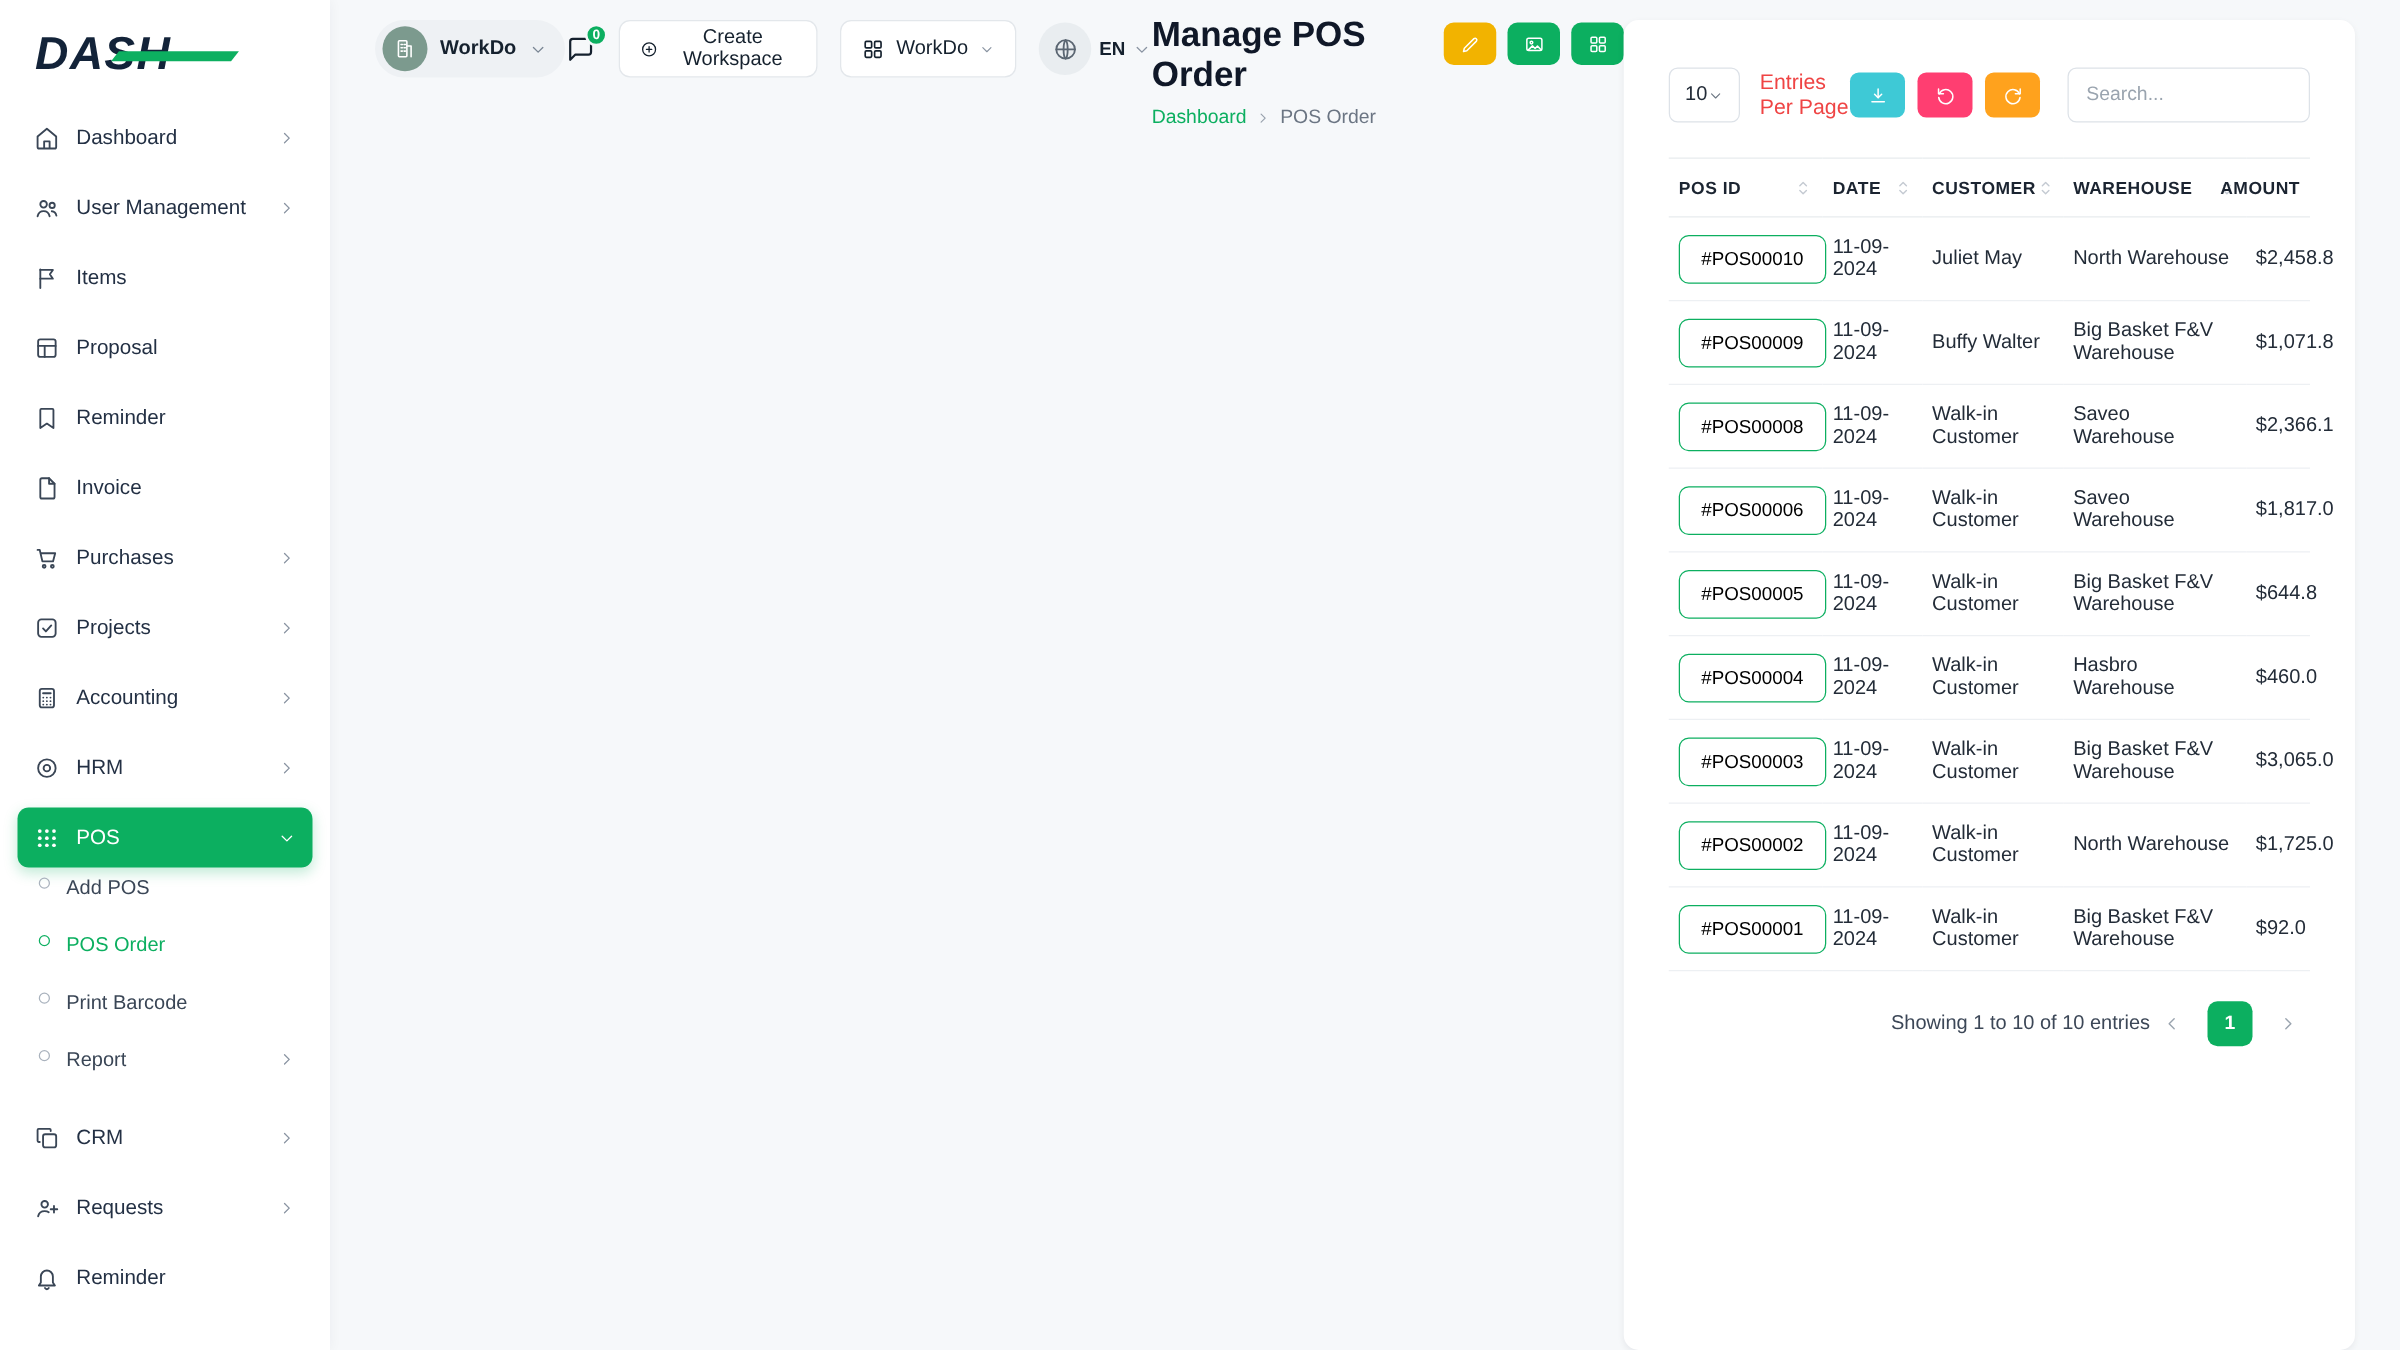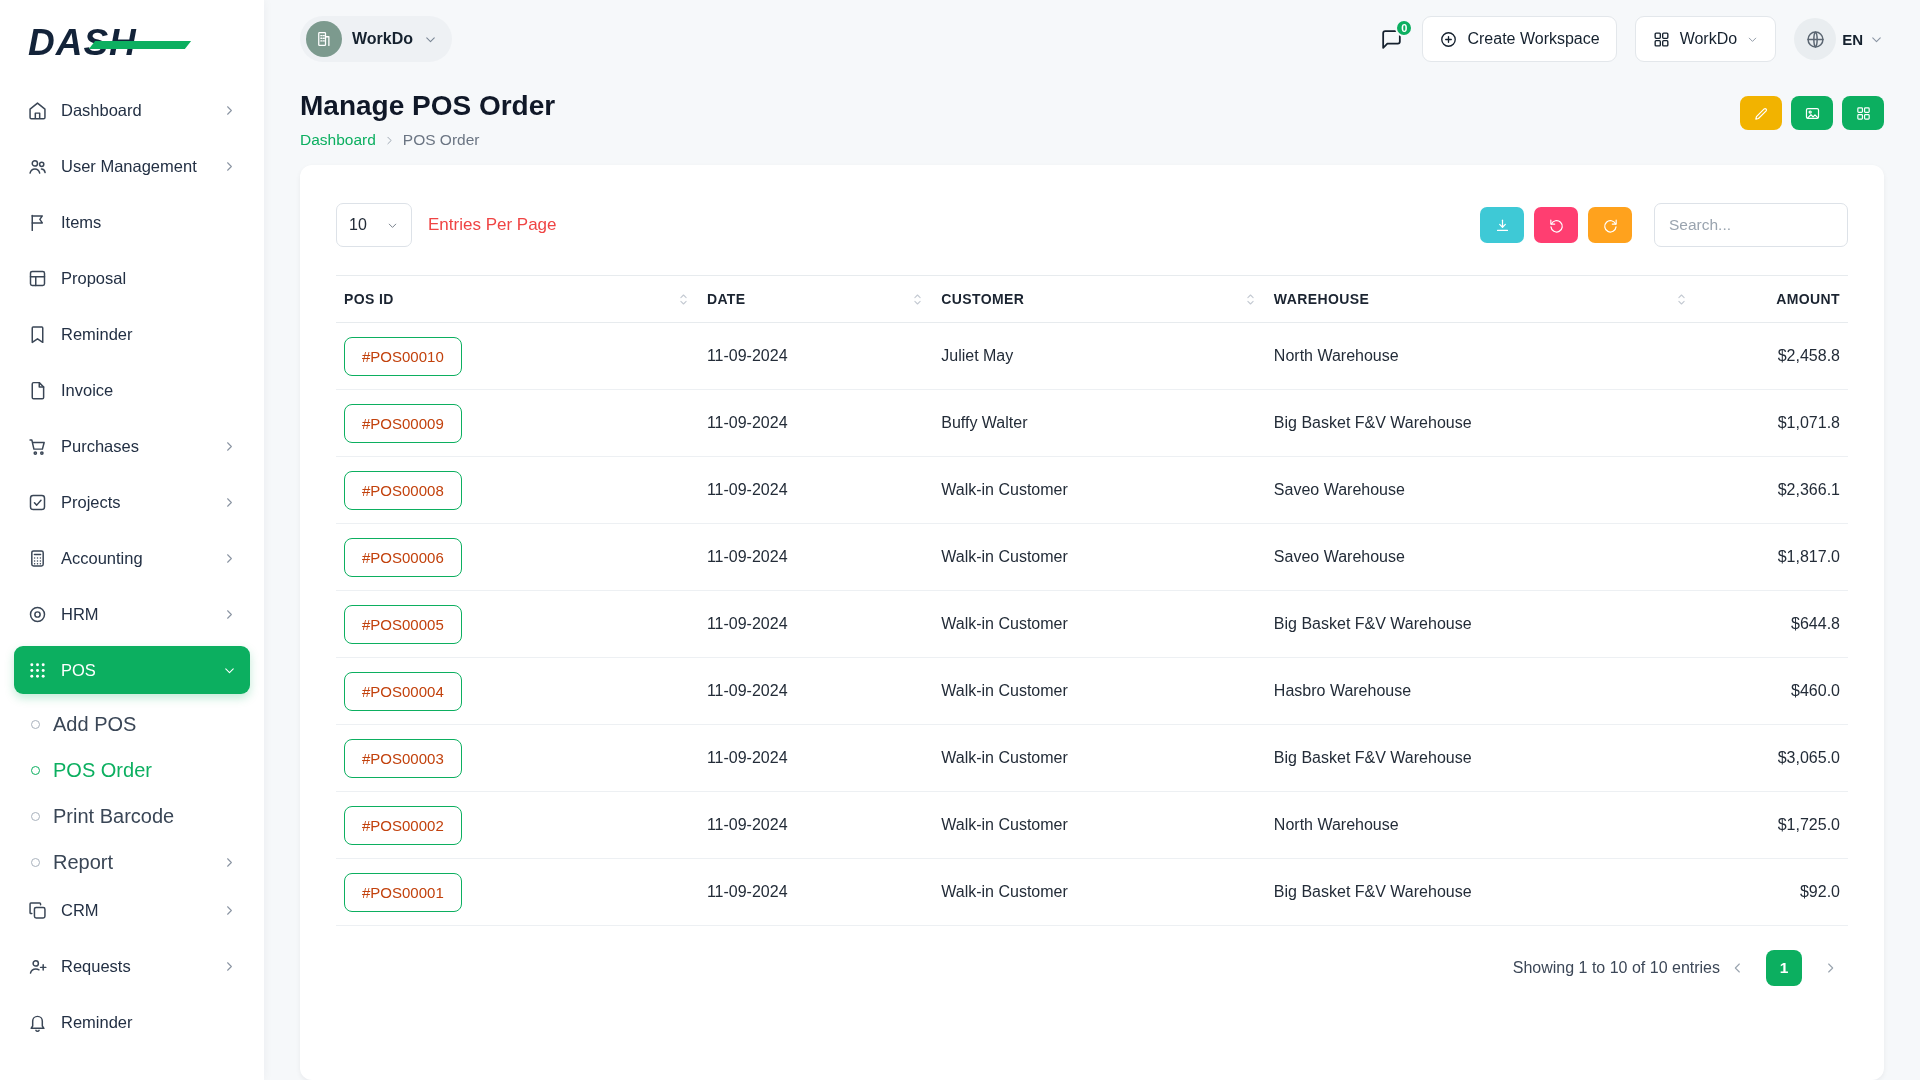--- a/index.html
+++ b/index.html
@@ -13,27 +13,27 @@
   .logo{height:86px;display:flex;align-items:center;padding-left:14px;position:relative}
   .logo-text{font-size:37px;font-weight:800;font-style:italic;letter-spacing:1px;color:#132339;position:relative;z-index:1}
   .logo-slash{position:absolute;left:78px;top:41px;width:96px;height:8px;background:#0caf60;transform:skewX(-38deg);z-index:2}
   .nav-item{display:flex;align-items:center;gap:13px;height:48px;padding:0 13px;border-radius:9px;color:#233044;font-size:16.5px;font-weight:500;margin-bottom:8px;cursor:pointer}
   .nav-item .nicon{display:flex;color:#3a4656}
   .nav-item .nicon svg{width:21px;height:21px}
   .nchev{margin-left:auto;color:#8a94a2;display:flex}
   .nchev svg{width:15px;height:15px}
   .nav-item.active{background:#0caf60;color:#fff;box-shadow:0 4px 10px rgba(12,175,96,.25)}
   .nav-item.active .nicon,.nav-item.active .nchev{color:#fff}
-  .sub-item{display:flex;align-items:center;gap:13px;height:44px;padding:0 13px 0 17px;margin-bottom:2px;color:#3a4656;font-size:20px;cursor:pointer}
+  .sub-item{display:flex;align-items:flex-start;gap:13px;height:44px;padding:0 13px 0 17px;margin-bottom:2px;color:#3a4656;font-size:16px;cursor:pointer}
   .bullet{width:9px;height:9px;border-radius:50%;border:1.6px solid #a9b2bd;flex:0 0 9px}
   .sub-item.active{color:#0caf60}
   .sub-item.active .bullet{border-color:#0caf60}
 
   
-  .main{flex:1;display:flex;flex-direction:column;padding:0 36px;min-width:0;overflow:hidden}
+  .main{flex:1;display:flex;flex-direction:row;padding:0 36px;min-width:0;overflow:hidden}
   .topbar{height:78px;display:flex;align-items:center;justify-content:space-between}
   .ws-pill{display:flex;align-items:center;gap:10px;background:#eef1f4;border-radius:999px;padding:5px 14px 5px 6px;font-size:16px;font-weight:700;color:#15212e;cursor:pointer}
   .ws-avatar{width:36px;height:36px;border-radius:50%;background:#7c9a8e;display:flex;align-items:center;justify-content:center;color:#fff}
   .ws-avatar svg{width:18px;height:18px}
   .ws-pill .nchev{color:#7a8694}
   .topbar-right{display:flex;align-items:center;gap:18px}
   .chat-btn{position:relative;background:none;border:none;color:#15212e;cursor:pointer;display:flex}
   .chat-btn svg{width:25px;height:25px}
   .chat-badge{position:absolute;top:-8px;right:-9px;background:#0caf60;color:#fff;font-size:11px;font-weight:700;min-width:18px;height:18px;border-radius:9px;display:flex;align-items:center;justify-content:center;padding:0 4px;border:2px solid #f6f8fa}
   .btn-outline{display:flex;align-items:center;gap:9px;background:#fff;border:1px solid #e3e7eb;border-radius:9px;height:46px;padding:0 16px;font-size:16px;font-weight:500;color:#15212e;font-family:inherit;cursor:pointer}
@@ -70,21 +70,21 @@
   .search::placeholder{color:#9aa4af}
 
   table{width:100%;border-collapse:collapse;table-layout:fixed}
   th{border-top:1px solid #e7ebee;border-bottom:1px solid #e7ebee;padding:15px 8px;font-size:14px;font-weight:700;color:#1b2431;text-align:left;letter-spacing:.4px}
   .th-inner{display:flex;align-items:center;justify-content:space-between}
   .th-inner.right{justify-content:flex-end}
   .sort-icon{color:#c4cad2;display:flex}
   .sort-icon svg{width:15px;height:15px;stroke-width:1.5}
   td{height:67px;border-bottom:1px solid #edf0f3;padding:0 8px;font-size:16px;color:#232c38}
   td.amount,th.amount{text-align:right}
-  .pos-badge{display:inline-block;border:1px solid #0caf60;color:#c2410c;background:#fff;border-radius:8px;padding:10px 17px;font-size:15px;font-weight:500;font-family:inherit;cursor:pointer}
+  .pos-badge{display:inline-block;border:1px solid #0caf60;color:#000000;background:#fff;border-radius:8px;padding:10px 17px;font-size:15px;font-weight:500;font-family:inherit;cursor:pointer}
 
   .card-footer{display:flex;align-items:center;justify-content:flex-end;margin-top:24px}
   .showing{font-size:16px;color:#3c4757}
   .pagination{display:flex;align-items:center;gap:10px}
   .page-btn{width:36px;height:36px;border-radius:8px;display:flex;align-items:center;justify-content:center;font-size:15.5px;cursor:pointer;border:none;background:transparent;color:#9aa4af;font-family:inherit}
   .page-btn svg{width:16px;height:16px}
   .page-btn.active{background:#0caf60;color:#fff;font-weight:700}
 </style>
 </head>
 <body>

